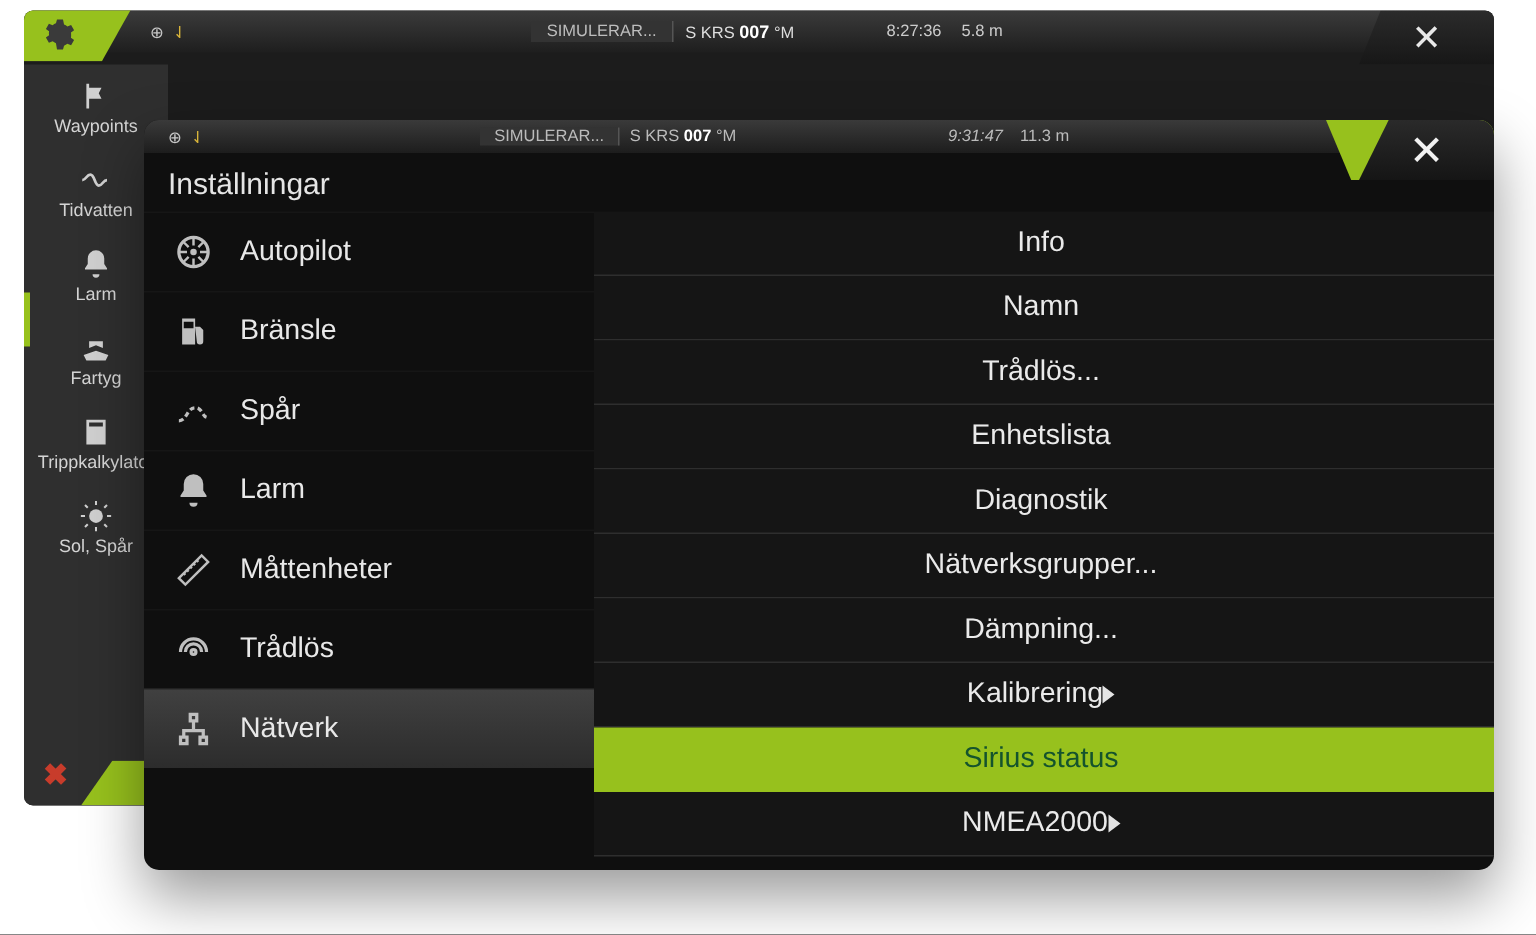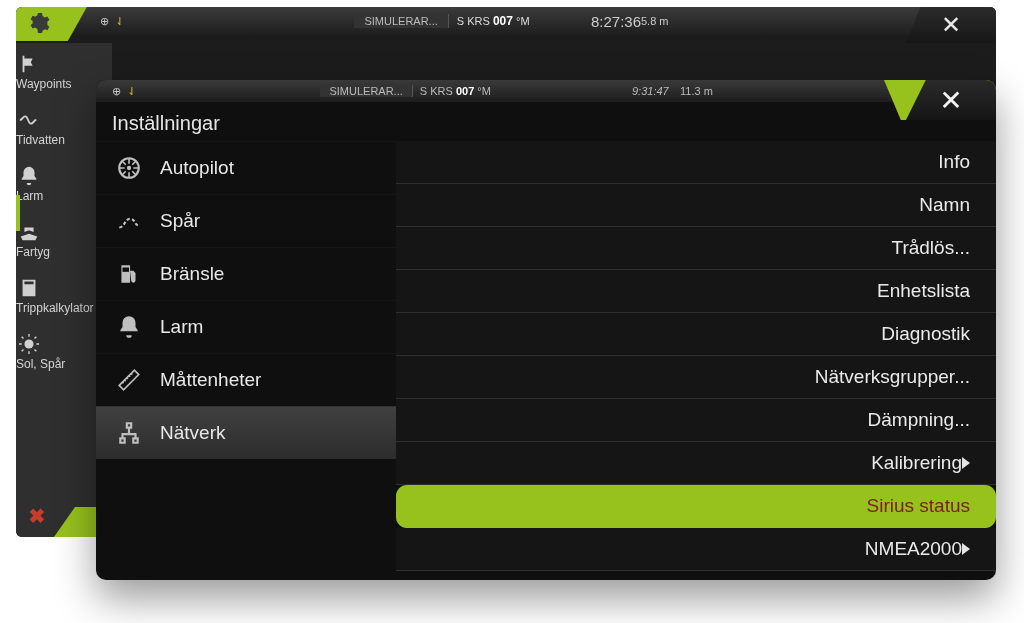--- a/index.html
+++ b/index.html
@@ -32,29 +32,29 @@
     position:absolute; right:0; top:0;
     width:90px; height:36px;
     background: linear-gradient(#2b2b2b,#171717);
     clip-path: polygon(16% 0,100% 0,100% 100%,0 100%);
     display:flex; align-items:center; justify-content:center;
     color:#e8e8e8; font-size:24px; font-weight:300;
   }
   .bg-sim { margin-left: 230px; background:#333; padding:1px 10px; border-right:1px solid #555; }
   .bg-krs { padding:1px 8px; color:#ddd; }
   .bg-krs strong{color:#fff; font-size:12px;}
-  .bg-time { position:absolute; left:575px; font-size:15px; color:#ccc;}
+  .bg-time { position:absolute; left:575px; font-size:11px; color:#ccc;}
   .bg-depth{ position:absolute; left:625px; font-size:11px; color:#ccc;}
 
   .side-rail {
     position: absolute; left: 0; top: 36px; bottom: 0; width: 96px;
     background: #2f2f2f;
   }
   .rail-item {
-    display:flex; flex-direction:column; gap:2px;
+    display:flex; flex-direction:column; align-items:center; gap:2px;
     padding: 10px 0 8px;
     color:#d4d4d4; font-size:12px;
   }
   .rail-item svg { width:26px; height:22px; fill:#d0d0d0; }
   .rail-accent{
     position:absolute; left:0; width:4px; height:36px; background:#97c11d;
   }
   .rail-red {
     width:42px; height:42px;
     display:flex; align-items:center; justify-content:center;
@@ -119,28 +119,28 @@
   .cat-item svg { width:26px; height:26px; fill:#bfbfbf; flex-shrink:0; }
   .cat-item.selected{
     background: linear-gradient(#404040,#2c2c2c);
   }
 
   .opt-col{
     flex:1;
     display:flex; flex-direction:column;
   }
   .opt-item{
-    display:flex; align-items:center; justify-content:flex-end;
+    display:flex; align-items:center; justify-content:center;
     padding: 10px 26px 10px 22px;
     color:#eaeaea; font-size:19px; font-weight:500;
     border-bottom:1px solid #2e2e2e;
     background:#151515;
   }
   .opt-item.highlight{
-    background:#97c11d; color:#7f1d1d; border-bottom-color:#97c11d;border-radius:11px;
+    background:#97c11d; color:#14532d; border-bottom-color:#97c11d;
   }
   .chevron{
     width:0;height:0;
     border-top:6px solid transparent;
     border-bottom:6px solid transparent;
     border-left:8px solid #e4e4e4;
   }
 </style>
 </head>
 <body>
@@ -241,42 +241,48 @@
       <div class="cat-item">
         <svg viewBox="0 0 24 24">
             <circle cx="12" cy="12" r="9" fill="none" stroke="#bfbfbf" stroke-width="2"></circle>
             <circle cx="12" cy="12" r="2"></circle>
             <path d="M12 3v5M12 16v5M3 12h5M16 12h5M6 6l3 3M15 15l3 3M6 18l3-3M15 9l3-3" stroke="#bfbfbf" stroke-width="1.5"></path>
           </svg>
         <span>Autopilot</span>
       </div>
       <div class="cat-item">
         <svg viewBox="0 0 24 24">
-            <path d="M3 18c5 0 5-8 10-8s4 6 8 6" fill="none" stroke="#bfbfbf" stroke-width="2" stroke-dasharray="3 2"></path>
-          </svg>
-        <span>Spår</span>
-      </div>
-      <div class="cat-item">
-        <svg viewBox="0 0 24 24">
             <path d="M5 4h8v16H5zM13 9h3l2 2v7a2 2 0 0 1-4 0"></path>
             <path d="M6 6h6v4H6z" fill="#0f0f0f"></path>
           </svg>
         <span>Bränsle</span>
       </div>
       <div class="cat-item">
         <svg viewBox="0 0 24 24">
+            <path d="M3 18c5 0 5-8 10-8s4 6 8 6" fill="none" stroke="#bfbfbf" stroke-width="2" stroke-dasharray="3 2"></path>
+          </svg>
+        <span>Spår</span>
+      </div>
+      <div class="cat-item">
+        <svg viewBox="0 0 24 24">
             <path d="M12 2a6 6 0 0 0-6 6v4l-2 3v1h16v-1l-2-3V8a6 6 0 0 0-6-6zm0 20a2.5 2.5 0 0 0 2.5-2.5h-5A2.5 2.5 0 0 0 12 22z"></path>
           </svg>
         <span>Larm</span>
       </div>
       <div class="cat-item">
         <svg viewBox="0 0 24 24">
             <path d="M3 17L17 3l4 4L7 21zM6 14l1 1M8 12l1 1M10 10l1 1M12 8l1 1M14 6l1 1" stroke="#bfbfbf" stroke-width="1.5" fill="none"></path>
           </svg>
         <span>Måttenheter</span>
+      </div>
+      <div class="cat-item">
+        <svg viewBox="0 0 24 24">
+            <path d="M12 12a1.5 1.5 0 1 0 0 3 1.5 1.5 0 0 0 0-3zM7 13.5a5 5 0 0 1 10 0M4 13.5a8 8 0 0 1 16 0" fill="none" stroke="#bfbfbf" stroke-width="2"></path>
+          </svg>
+        <span>Trådlös</span>
       </div>
       <div class="cat-item selected">
         <svg viewBox="0 0 24 24">
             <path d="M4 17h4v4H4zM16 17h4v4h-4zM10 3h4v4h-4zM12 7v6M6 17v-4h12v4" fill="none" stroke="#bfbfbf" stroke-width="2"></path>
           </svg>
         <span>Nätverk</span>
       </div>
     </div>
 
     <div class="opt-col">

